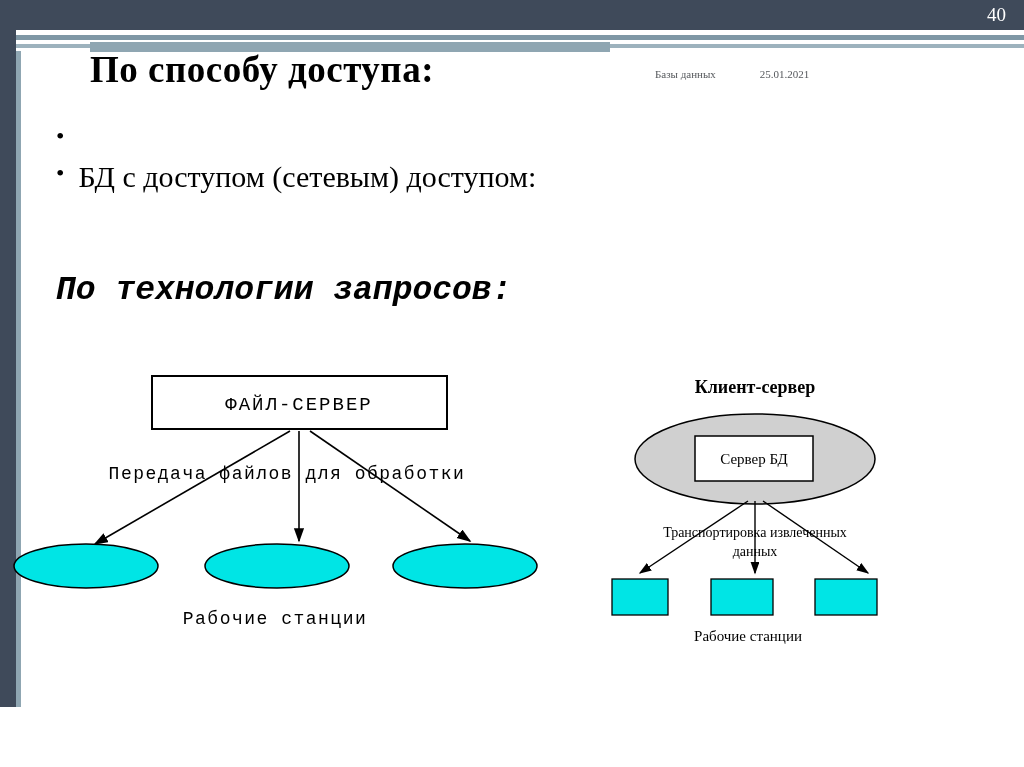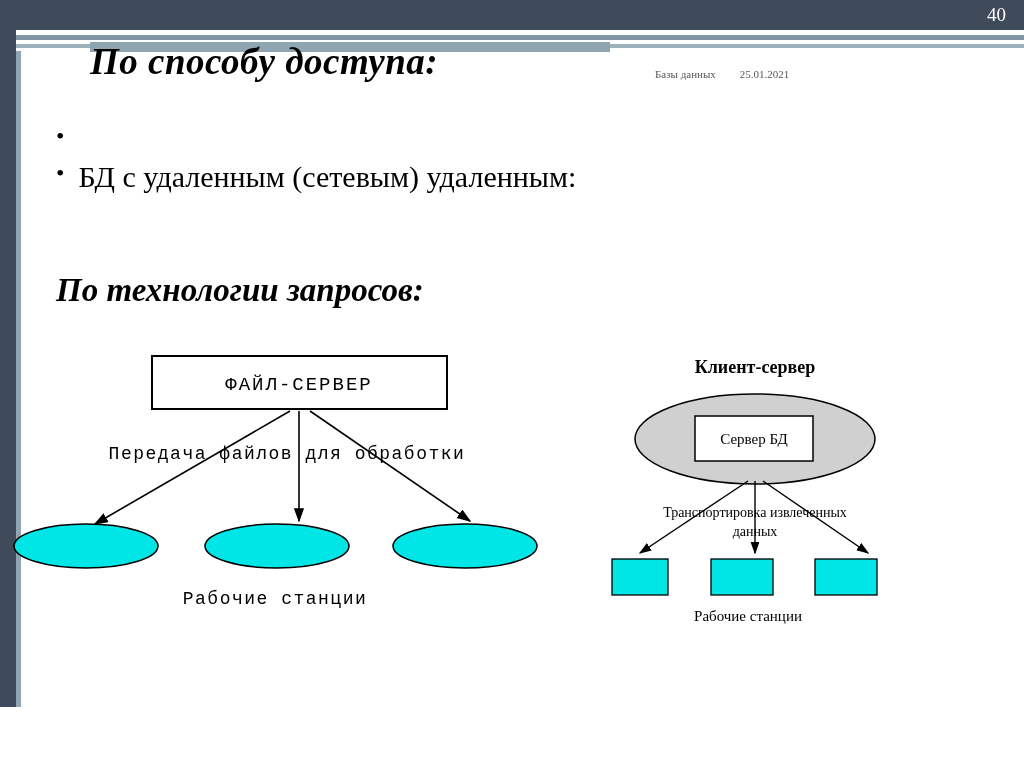--- a/index.html
+++ b/index.html
@@ -85,39 +85,38 @@
     position: absolute;
     left: 90px;
     top: 42px;
     width: 520px;
     height: 10px;
     background: #8fa6b2;
   }
   .title {
     position: absolute;
     left: 90px;
-    top: 40px;
-    font-family: "Liberation Serif", serif;
-    font-style: italic;
+    top: 48px;
+    font-family: "Liberation Serif", serif;
     font-weight: bold;
     font-size: 37px;
     color: #000000;
     letter-spacing: 0.5px;
   }
 
   .header-meta {
     position: absolute;
     top: 68px;
     left: 655px;
     width: 260px;
     font-family: "Liberation Serif", serif;
     font-size: 11px;
     color: #55585c;
     display: flex;
-    gap: 24px;
+    gap: 44px;
   }
 
   
   .bullets {
     position: absolute;
     left: 56px;
     top: 118px;
     width: 900px;
   }
   .bullet {
@@ -131,32 +130,32 @@
   .bullet .dot {
     font-size: 24px;
     line-height: 1.55;
     margin-right: 14px;
   }
 
   .subtitle {
     position: absolute;
     left: 56px;
     top: 272px;
-    font-family: Liberation Serif, serif;
+    font-family: Liberation Mono, monospace;
     font-style: italic;
     font-weight: bold;
     font-size: 33px;
     color: #000000;
   }
 
   
   .diagram-area {
     position: absolute;
     left: 0;
-    top: 331px;
+    top: 351px;
     width: 1024px;
     height: 330px;
   }
   svg text {
     font-family: "Liberation Serif", serif;
     fill: #000000;
   }
   .mono-label {
     font-family: "Liberation Mono", monospace;
     font-size: 19px;
@@ -206,21 +205,21 @@
     <span>Базы данных</span>
     <span>25.01.2021</span>
   </div>
 
   <div class="bullets">
     <div class="bullet">
       <span class="dot">•</span>
     </div>
     <div class="bullet">
       <span class="dot">•</span>
-      <span>БД с удаленным (сетевым) удаленным:</span>
+      <span>БД с доступом (сетевым) доступом:</span>
     </div>
   </div>
 
   <div class="subtitle">По технологии запросов:</div>
 
   <div class="diagram-area">
 
     <svg width="600" height="300" viewBox="0 0 600 300" style="position:absolute; left:0; top:0;">
       <defs>
         <marker id="arrFS" markerWidth="10" markerHeight="10" refX="8" refY="3.2" orient="auto">

